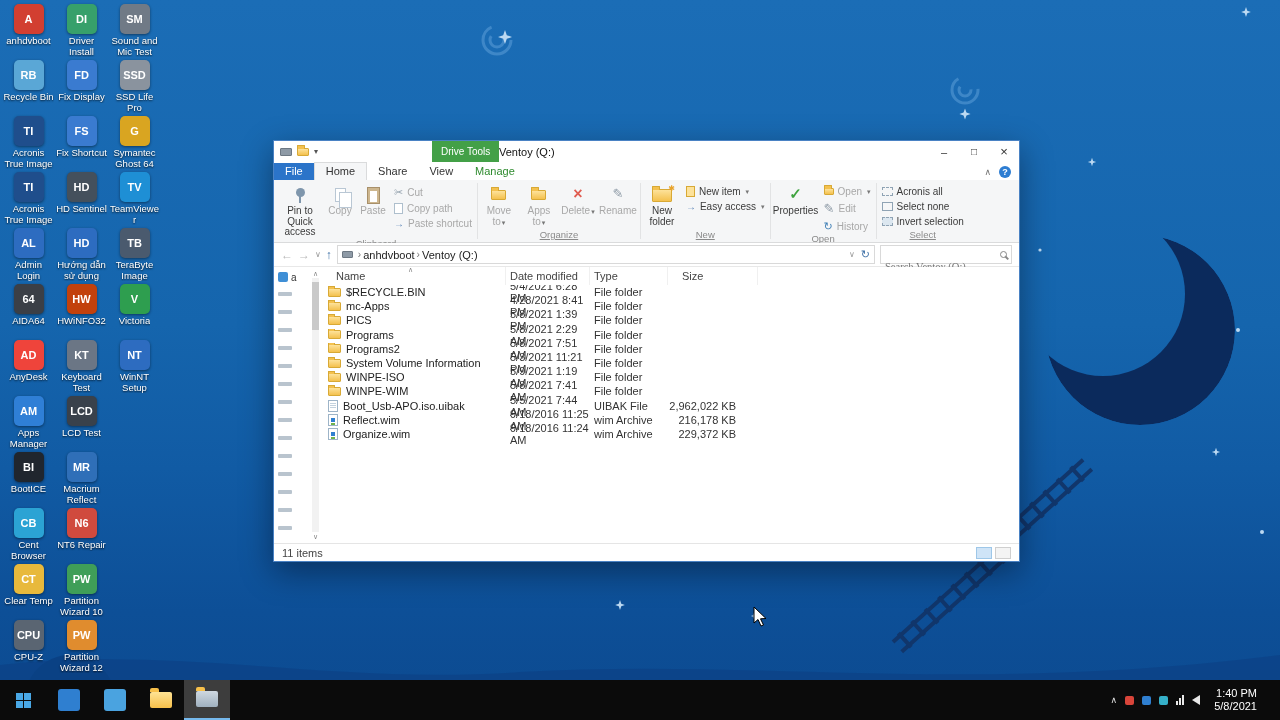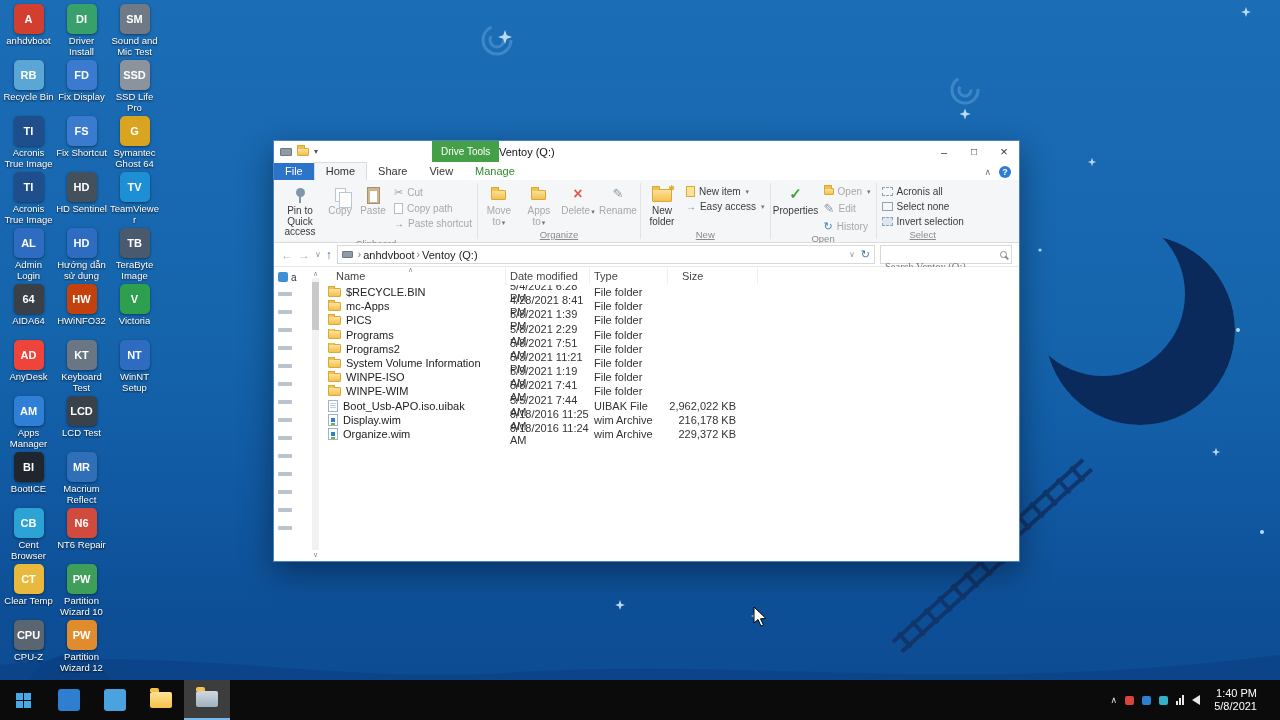--- a/index.html
+++ b/index.html
@@ -777,40 +777,47 @@
               <span class="txt">Boot_Usb-APO.iso.uibak</span>
             </div>
     <div class="c-date">5/5/2021 7:44 AM</div>
     <div class="c-type">UIBAK File</div>
     <div class="c-size">2,962,022 KB</div>
   </div>
 
   <div class="row">
     <div class="c-name">
               <span class="fi fi-wim"></span>
-              <span class="txt">Display.wim</span>
+              <span class="txt">Reflect.wim</span>
             </div>
     <div class="c-date">9/18/2016 11:25 AM</div>
     <div class="c-type">wim Archive</div>
     <div class="c-size">216,178 KB</div>
   </div>
 
   <div class="row">
     <div class="c-name">
               <span class="fi fi-wim"></span>
               <span class="txt">Organize.wim</span>
             </div>
     <div class="c-date">9/18/2016 11:24 AM</div>
     <div class="c-type">wim Archive</div>
     <div class="c-size">229,372 KB</div>
   </div>
 </div>
     </div>
   </div>
 
+  <div class="statusbar">
+    <span>11 items</span>
+    <span class="view-toggles">
+      <span class="vt active"></span>
+      <span class="vt"></span>
+    </span>
+  </div>
 </div>
 
 <div class="taskbar">
   <div class="tb-btn">
     <span class="winlogo">
         <span></span>
         <span></span>
         <span></span>
         <span></span>
       </span>

